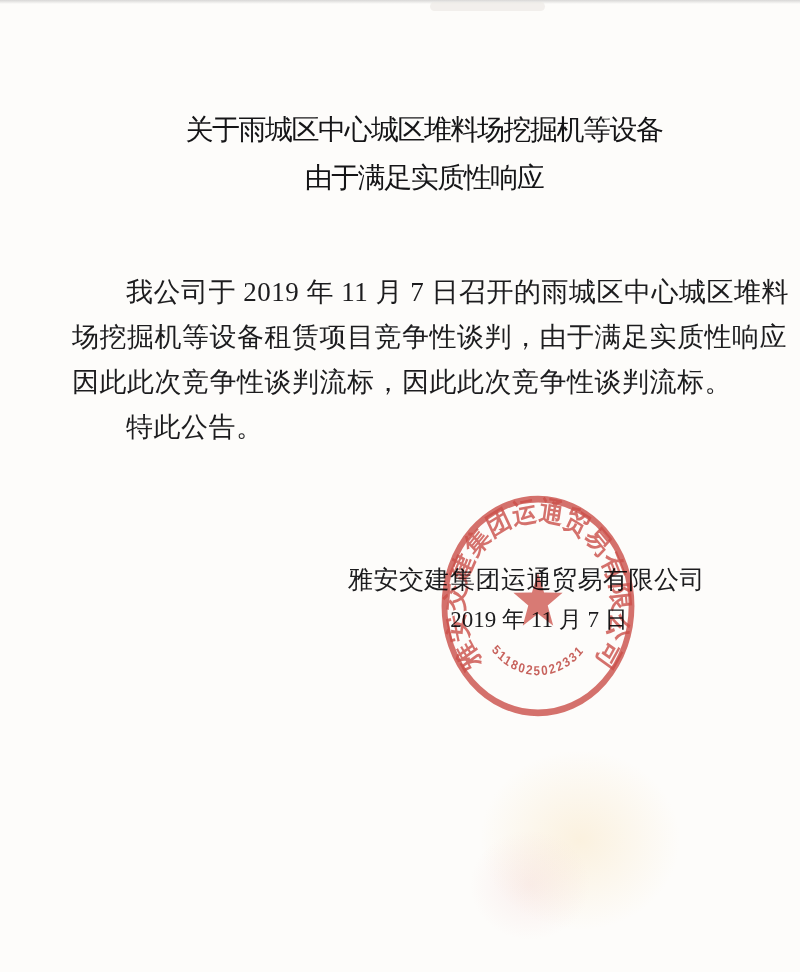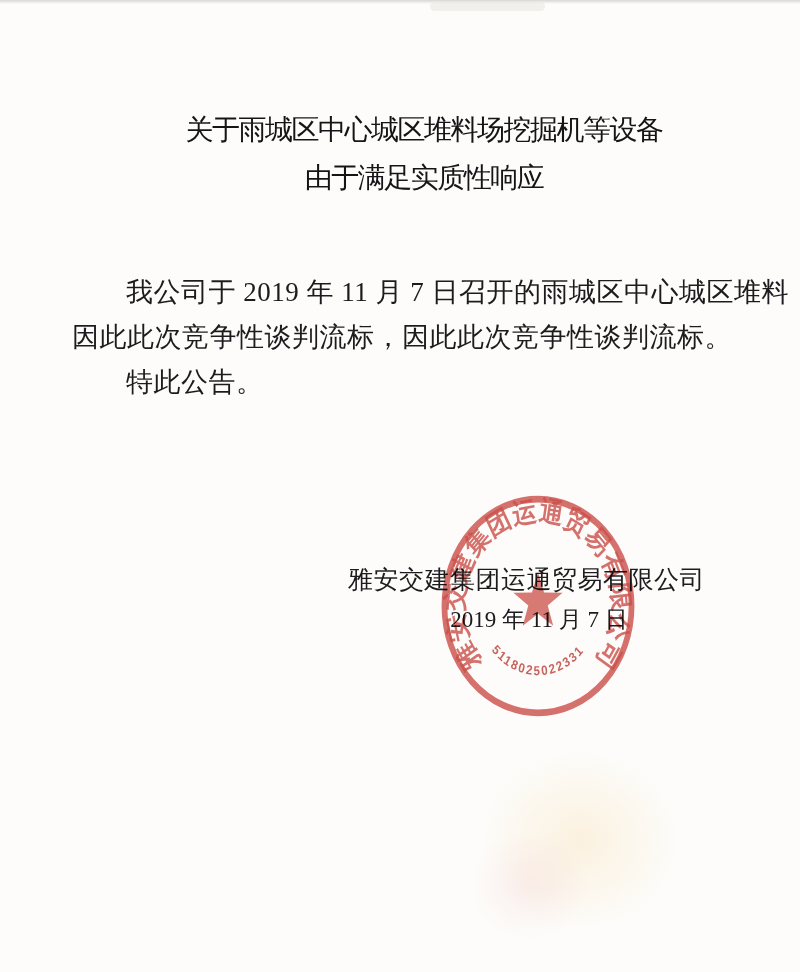--- a/index.html
+++ b/index.html
@@ -74,20 +74,21 @@
   <div class="smudge-a"></div>
   <div class="smudge-b"></div>
 
   <div class="title">
     <div>关于雨城区中心城区堆料场挖掘机等设备</div>
     <div>由于满足实质性响应</div>
   </div>
 
   <div class="body-text">
     <div class="body-line indent">我公司于 2019 年 11 月 7 日召开的雨城区中心城区堆料</div>
+    <div class="body-line">场挖掘机等设备租赁项目竞争性谈判，由于满足实质性响应</div>
     <div class="body-line">因此此次竞争性谈判流标，因此此次竞争性谈判流标。</div>
     <div class="closing">特此公告。</div>
   </div>
 
   <div class="signature">
     <div class="sig-company">雅安交建集团运通贸易有限公司</div>
     <div class="sig-date">2019 年 11 月 7 日</div>
   </div>
 
   <svg class="seal" viewBox="0 0 220 220" preserveAspectRatio="none" aria-hidden="true">

